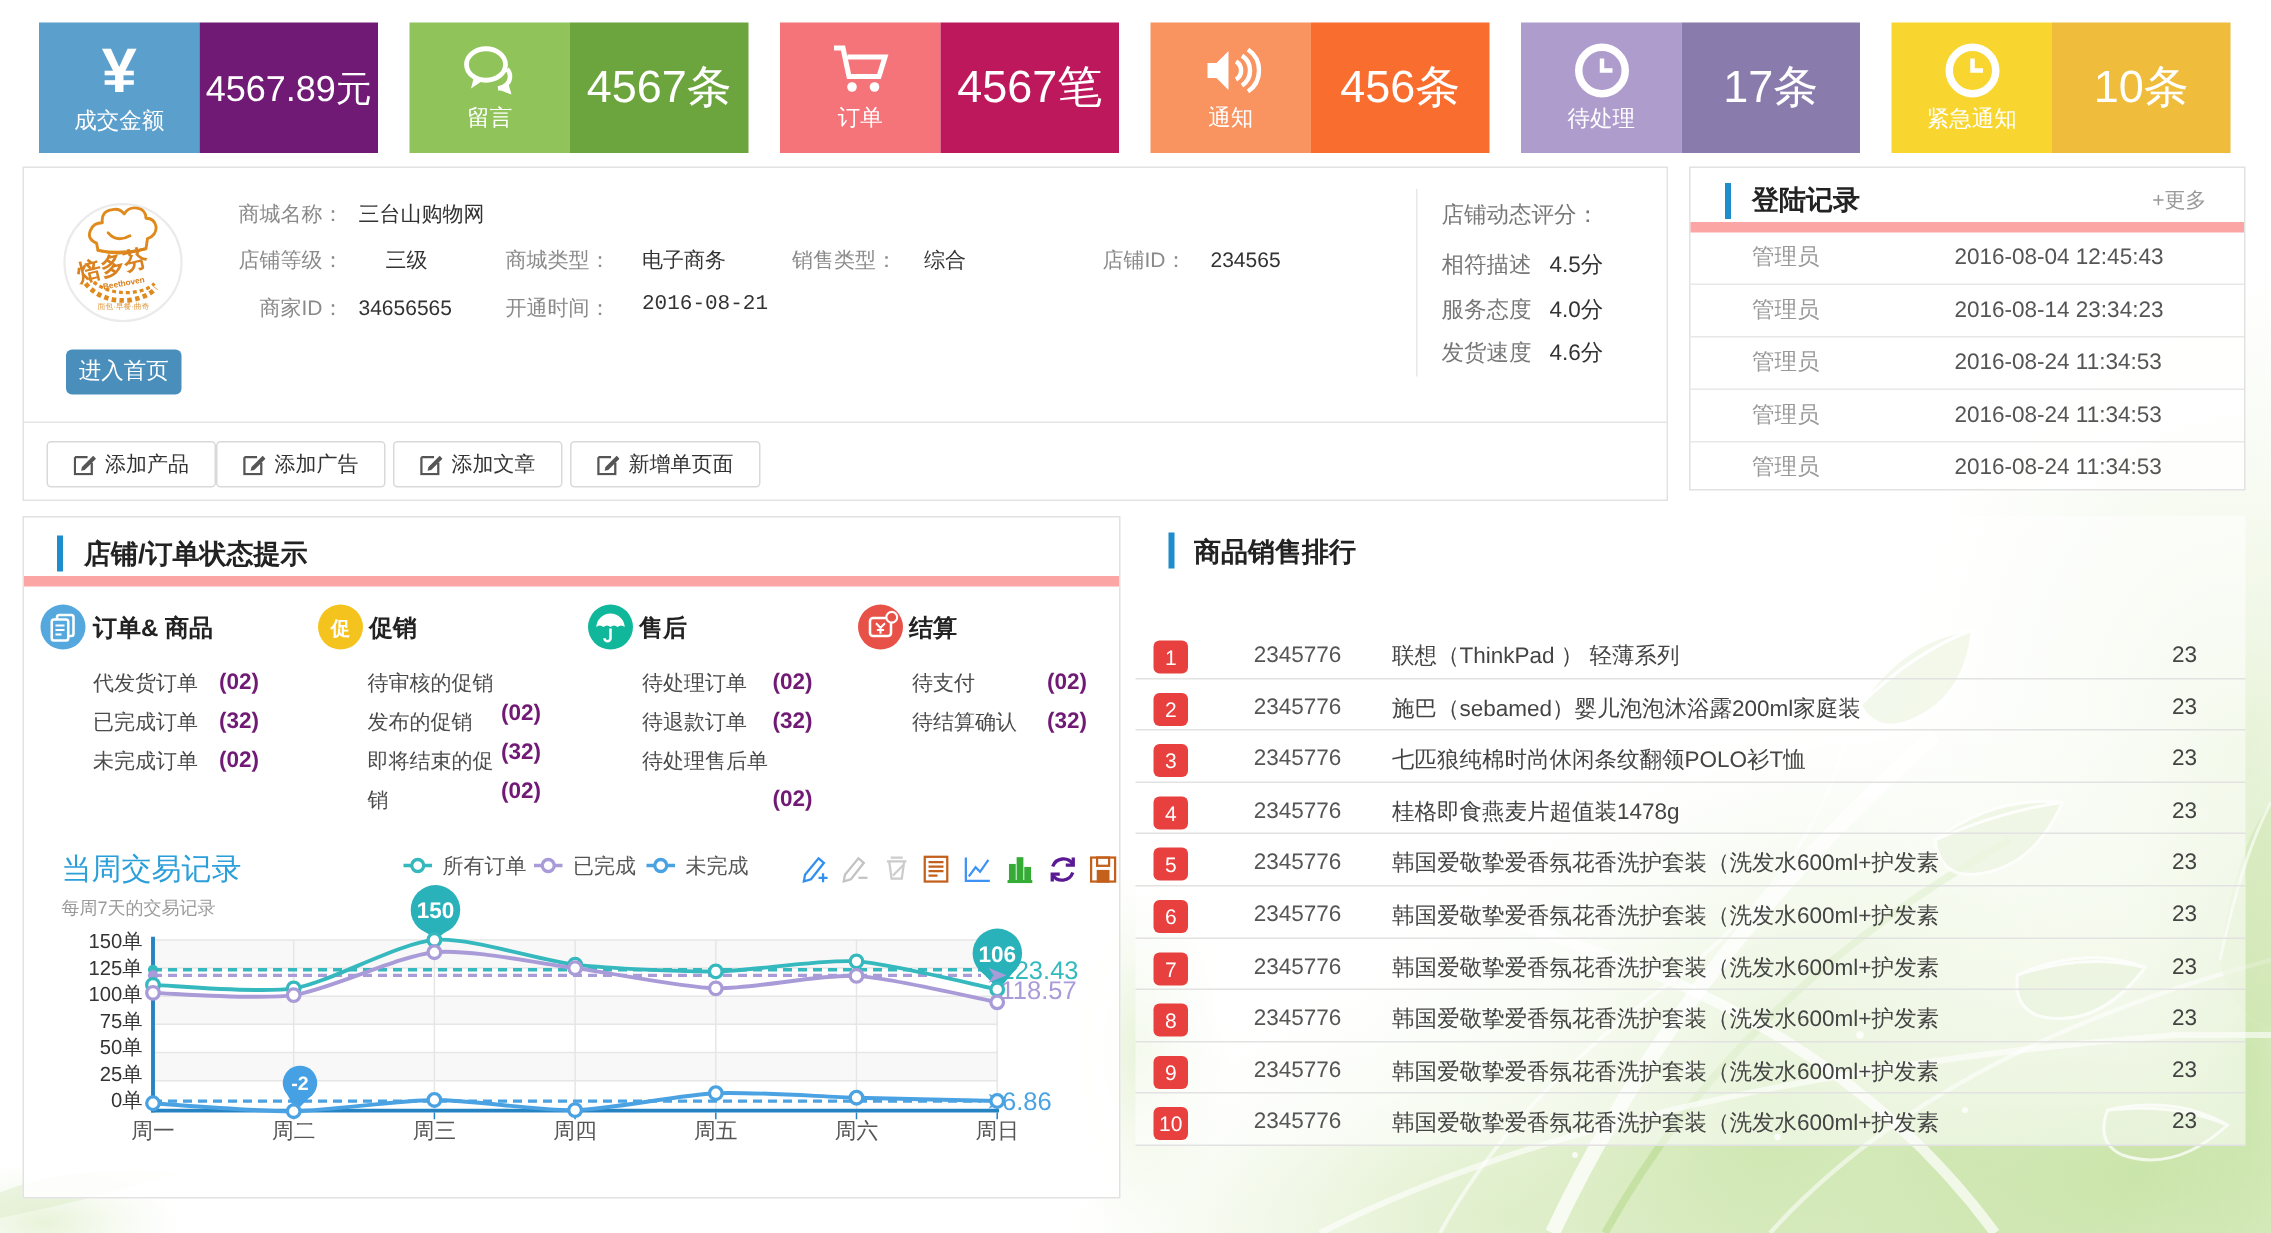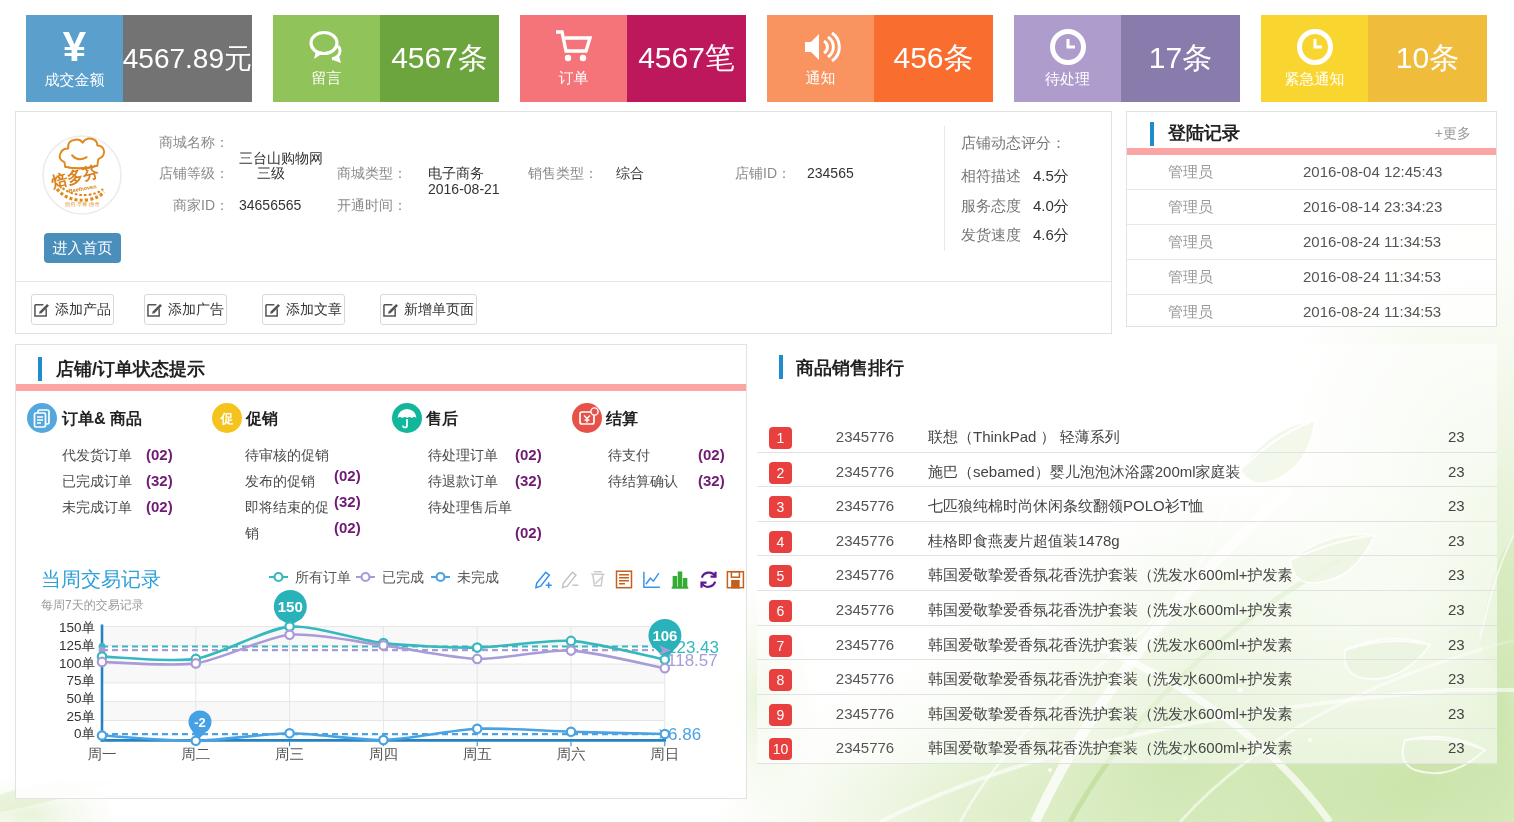--- a/index.html
+++ b/index.html
@@ -10,21 +10,21 @@
   .ptitle { position:absolute; left:0; top:0; right:0; height:44px; border-bottom:7px solid #fca5a5; }
   .bar { position:absolute; width:4px; height:24px; background:#1f8ccc; top:11px; }
   .card { position:absolute; top:15px; width:226px; height:87px; display:flex; color:#fff; }
   .card .l { width:107px; display:flex; flex-direction:column; align-items:center; justify-content:center; }
   .card .r { flex:1; display:flex; align-items:center; justify-content:center; font-size:30px; white-space:nowrap; }
   .card .lab { font-size:15px; margin-top:4px; }
   .glab { color:#8a8a8a; font-size:14px; }
   .gval { color:#333; font-size:14px; }
   .cnt { color:#701a75; font-weight:bold; font-size:15px; }
   .item { color:#4b4b4b; font-size:14px; }
-  .btn { height:31px; background:#fff; border:1px solid #d9d9d9; border-radius:3px; color:#333; font-size:14px; line-height:29px; padding:0 2px; display:flex; align-items:center; gap:6px; }
+  .btn { height:31px; background:#fff; border:1px solid #d9d9d9; border-radius:3px; color:#333; font-size:14px; line-height:29px; padding:0 17px; display:flex; align-items:center; gap:6px; }
   .lrow { position:absolute; left:0; right:0; height:35px; border-bottom:1px solid #e8e8e8; font-size:15px; line-height:34px; }
   .trow { left:0; width:740px; height:34.6px; border-bottom:1px solid #e2e2e2; }
   .badge { left:12px; top:9px; width:23px; height:22px; background:#e8403f; border-radius:4px; color:#fff; font-size:14px; text-align:center; line-height:22px; }
   .tno { left:78px; width:60px; text-align:center; top:10px; font-size:15px; color:#555; }
   .tname { left:171px; top:10px; font-size:15px; color:#444; }
   .tqty { left:691px; top:10px; font-size:15px; color:#444; }
 </style>
 </head>
 <body>
 
@@ -87,21 +87,21 @@
       <circle cx="1310" cy="740" r="2"></circle>
   </g>
   <path d="M0 795 Q50 775 120 782 Q60 800 0 812 Z" fill="#dcecc8" opacity="0.5"></path>
 </svg>
 
 <div class="card" style="left:26px;">
   <div class="l" style="background:#5b9fcc;">
     <div style="font-size:42px;font-weight:bold;line-height:40px;font-family:'Liberation Sans',sans-serif;">¥</div>
     <div class="lab">成交金额</div>
   </div>
-  <div class="r" style="background:#737373;font-size:28px;">4567.89元</div>
+  <div class="r" style="background:#701a75;font-size:24px;">4567.89元</div>
 </div>
 <div class="card" style="left:273px;">
   <div class="l" style="background:#90c35a;">
     <svg width="40" height="36" viewBox="0 0 40 36">
       <ellipse cx="17" cy="14" rx="13" ry="10.5" fill="none" stroke="#fff" stroke-width="3.2"></ellipse>
       <path d="M9 22 L7 30 L16 24" fill="#fff"></path>
       <path d="M31 17 a10 8.5 0 0 1 -5 14 l8 3 -2 -7 a10 8.5 0 0 0 -1 -10" fill="#fff"></path>
       <path d="M25 30 a10 8 0 0 0 8 -8 a10 8 0 0 0 -2 -5" fill="none" stroke="#fff" stroke-width="3"></path>
     </svg>
     <div class="lab">留言</div>
@@ -162,35 +162,35 @@
       <path d="M23 37 q17 4 32 -1"></path>
     </g>
     <text x="11" y="53" font-size="16" font-weight="bold" fill="#d9821f" transform="rotate(-14 11 53)" font-family="Liberation Sans">焙多芬</text>
     <text x="27" y="58" font-size="5.5" font-weight="bold" fill="#d9821f" transform="rotate(-10 27 58)">Beethoven</text>
     <path d="M15 54 q11 13 30 11 q12 -2 17 -8" fill="none" stroke="#e08a1e" stroke-width="3.2" stroke-dasharray="3 2.2"></path>
     <path d="M17 50 q11 11 28 10 q11 -1 16 -6" fill="none" stroke="#e08a1e" stroke-width="2.2" stroke-dasharray="2.6 2"></path>
     <text x="23" y="71" font-size="5.2" fill="#e09a40">面包·早餐·曲奇</text>
   </svg>
 
   <div class="abs glab" style="left:118px; top:22px; width:95px; text-align:right;">商城名称：</div>
-  <div class="abs gval" style="left:223px; top:22px;margin-top:16px;">三台山购物网</div>
+  <div class="abs gval" style="left:223px; top:22px;">三台山购物网</div>
 
   <div class="abs glab" style="left:118px; top:53px; width:95px; text-align:right;">店铺等级：</div>
   <div class="abs gval" style="left:241px; top:53px;">三级</div>
   <div class="abs glab" style="left:296px; top:53px; width:95px; text-align:right;">商城类型：</div>
   <div class="abs gval" style="left:412px; top:53px;">电子商务</div>
   <div class="abs glab" style="left:487px; top:53px; width:95px; text-align:right;">销售类型：</div>
   <div class="abs gval" style="left:600px; top:53px;">综合</div>
   <div class="abs glab" style="left:680px; top:53px; width:95px; text-align:right;">店铺ID：</div>
   <div class="abs gval" style="left:791px; top:53px;">234565</div>
 
   <div class="abs glab" style="left:118px; top:85px; width:95px; text-align:right;">商家ID：</div>
   <div class="abs gval" style="left:223px; top:85px;">34656565</div>
   <div class="abs glab" style="left:296px; top:85px; width:95px; text-align:right;">开通时间：</div>
-  <div class="abs gval" style="left:412px; top:69px;">2016-08-21</div>
+  <div class="abs gval" style="left:412px; top:83px;font-family:Liberation Mono, monospace;">2016-08-21</div>
 
   <div class="abs" style="left:928px; top:14px; height:125px; border-left:1px solid #e8e8e8;"></div>
   <div class="abs glab" style="left:945px; top:22px; font-size:15px; color:#777;">店铺动态评分：</div>
   <div class="abs glab" style="left:945px; top:55px; font-size:15px; color:#777;">相符描述</div>
   <div class="abs gval" style="left:1017px; top:55px; font-size:15px;">4.5分</div>
   <div class="abs glab" style="left:945px; top:85px; font-size:15px; color:#777;">服务态度</div>
   <div class="abs gval" style="left:1017px; top:85px; font-size:15px;">4.0分</div>
   <div class="abs glab" style="left:945px; top:114px; font-size:15px; color:#777;">发货速度</div>
   <div class="abs gval" style="left:1017px; top:114px; font-size:15px;">4.6分</div>
 

